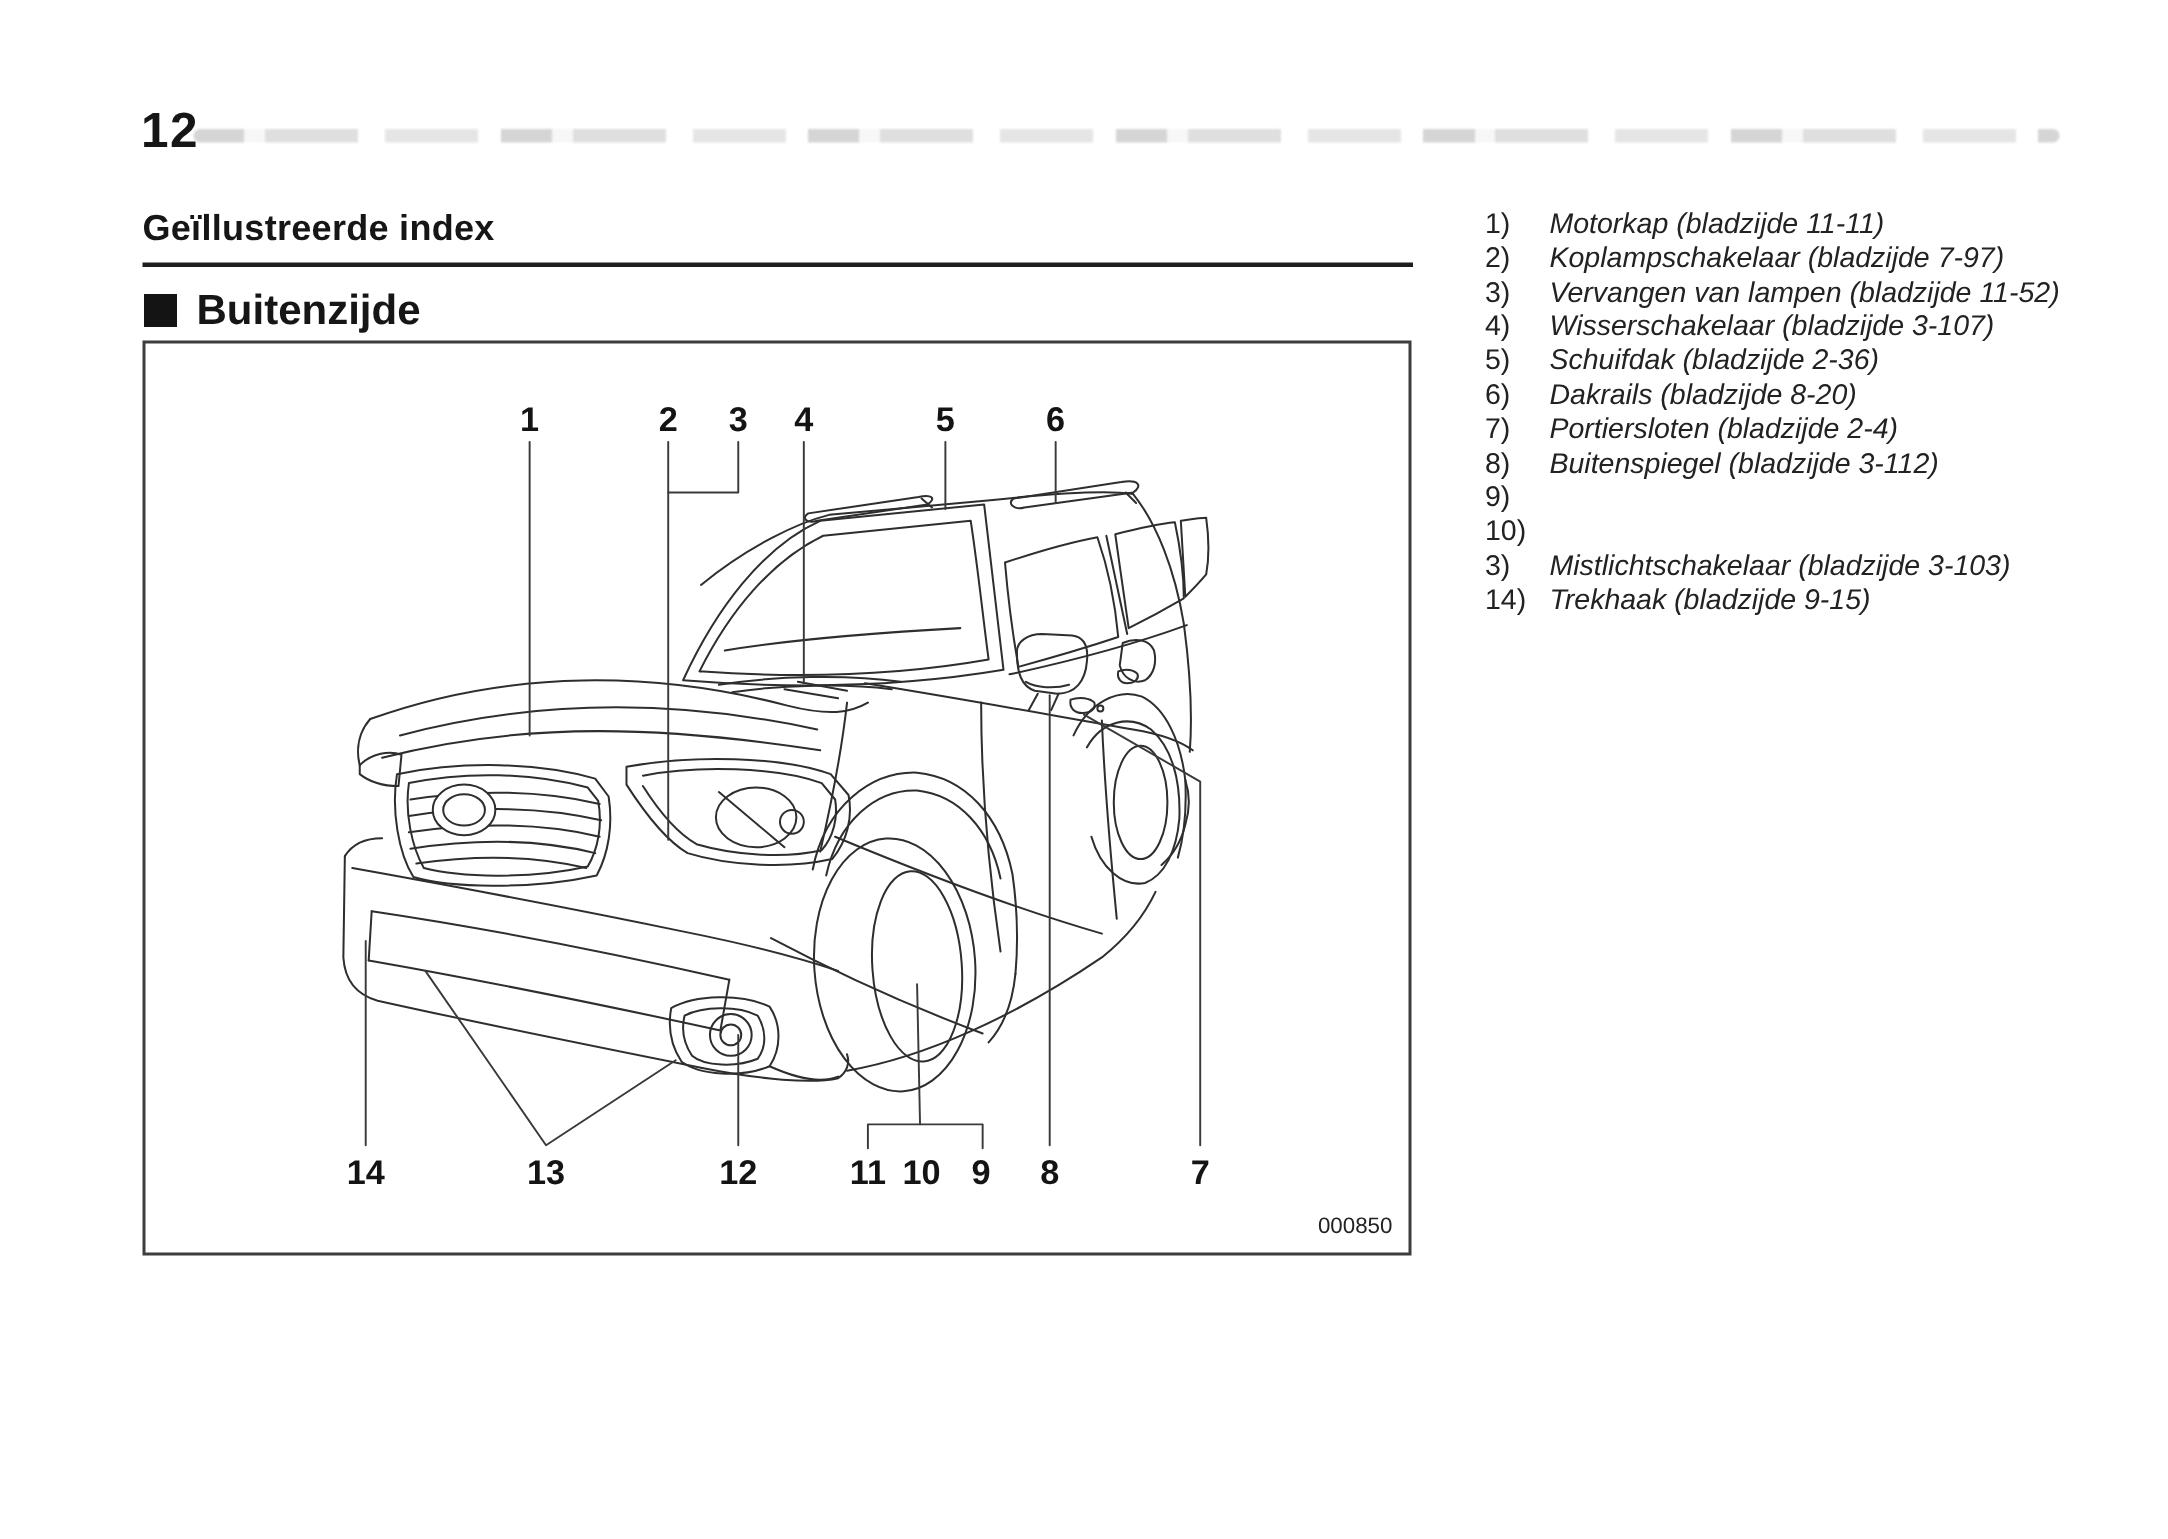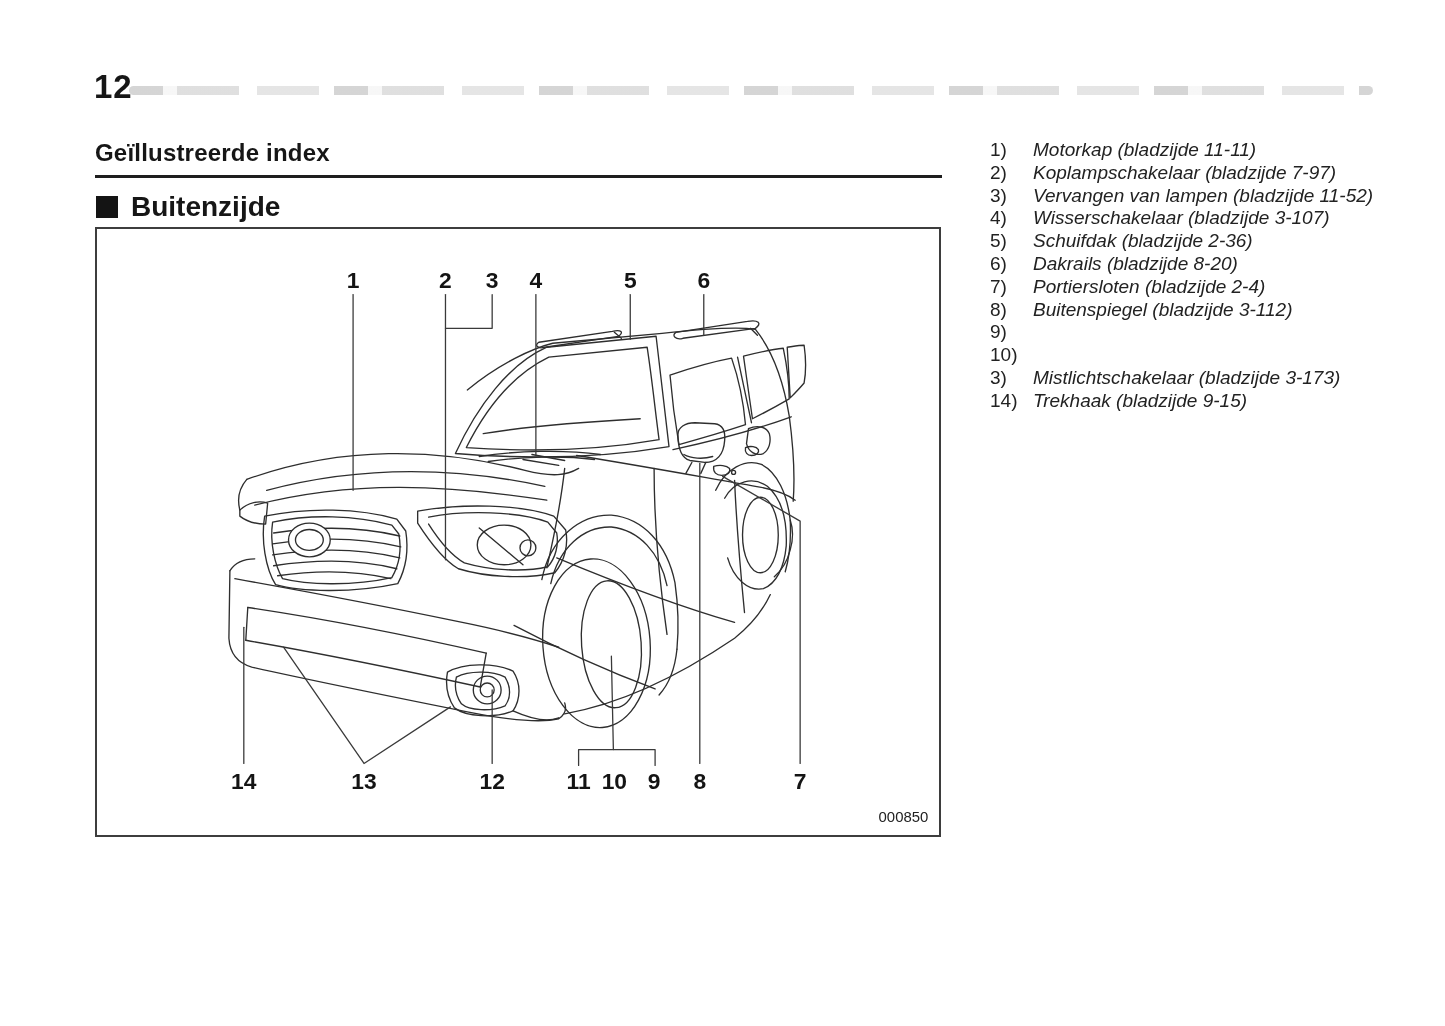--- a/index.html
+++ b/index.html
@@ -222,19 +222,19 @@
       <span class="txt">Buitenspiegel (bladzijde 3-112)</span>
     </li>
   <li>
       <span class="num">9)</span>
     </li>
   <li>
       <span class="num">10)</span>
     </li>
   <li>
       <span class="num">3)</span>
-      <span class="txt">Mistlichtschakelaar (bladzijde 3-173)</span>
+      <span class="txt">Mistlichtschakelaar (bladzijde 3-103)</span>
     </li>
   <li>
       <span class="num">14)</span>
       <span class="txt">Trekhaak (bladzijde 9-15)</span>
     </li>
 </ol>
 
 </body></html>

